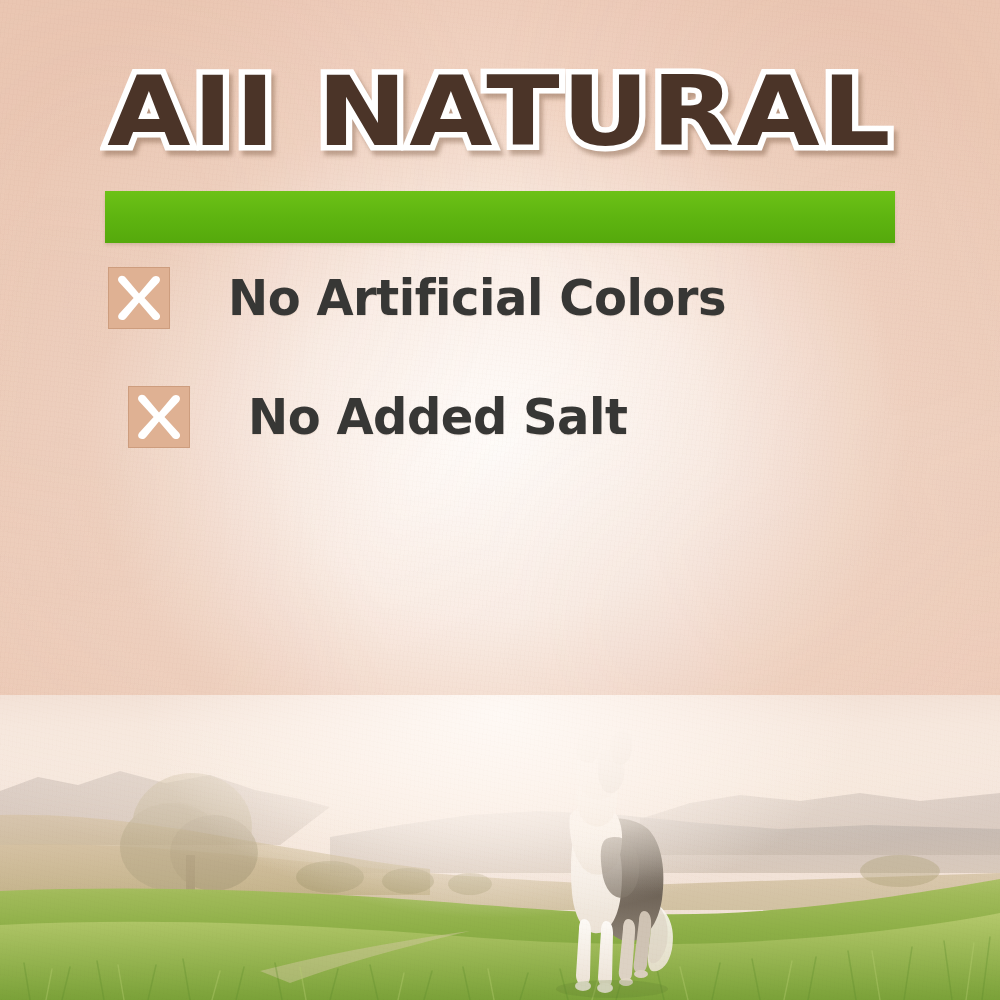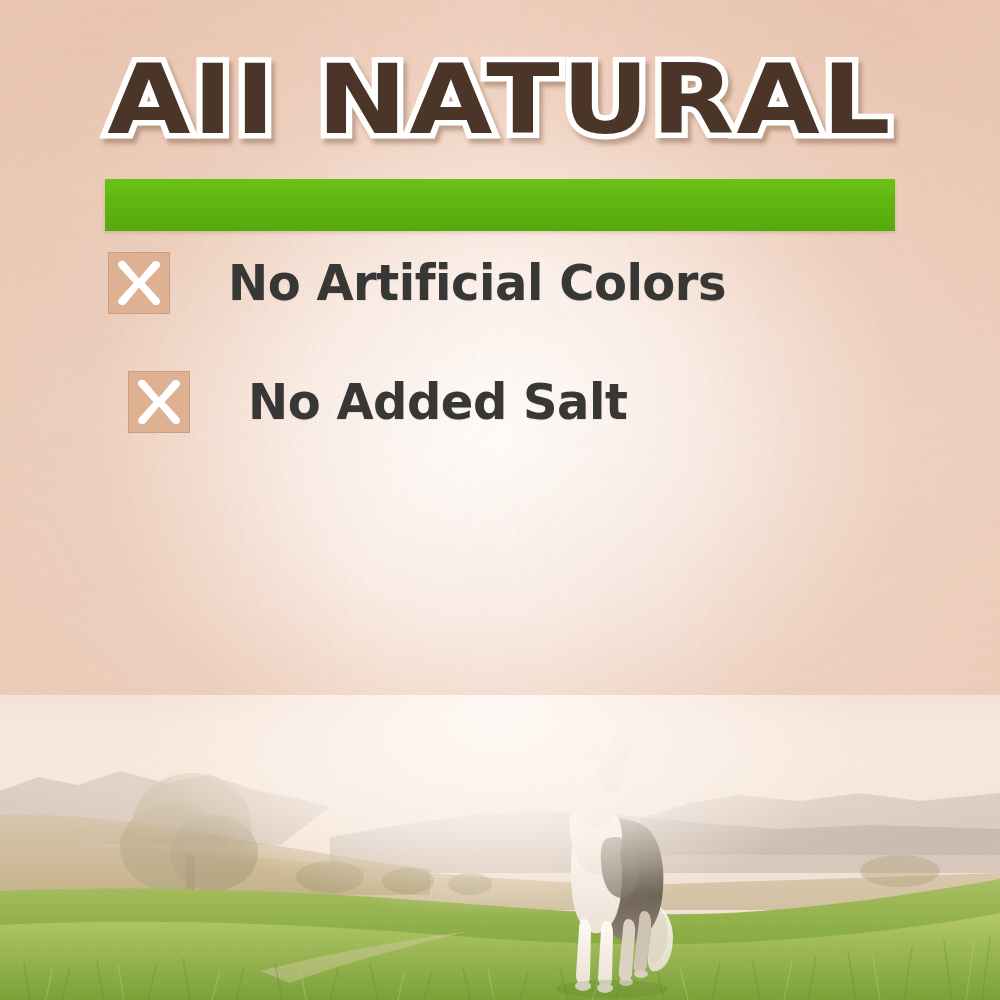--- a/index.html
+++ b/index.html
@@ -44,21 +44,21 @@
       radial-gradient(circle at 12% 22%, rgba(190,140,110,.30) 0 7%, rgba(0,0,0,0) 34%),
       radial-gradient(circle at 84% 13%, rgba(195,145,115,.26) 0 6%, rgba(0,0,0,0) 30%),
       radial-gradient(circle at 68% 62%, rgba(185,135,105,.22) 0 8%, rgba(0,0,0,0) 32%),
       radial-gradient(circle at 26% 72%, rgba(195,150,120,.20) 0 6%, rgba(0,0,0,0) 28%),
       radial-gradient(circle at 5% 52%, rgba(185,135,105,.24) 0 7%, rgba(0,0,0,0) 30%),
       radial-gradient(circle at 95% 46%, rgba(185,135,105,.24) 0 7%, rgba(0,0,0,0) 30%);
   }
 
   
   #headline-area {
-    position:absolute; left:0; top:48px; width:884px; height:140px;padding-left:27px;
+    position:absolute; left:0; top:60px; width:884px; height:140px;padding-left:27px;
   }
   .green-band {
     position:absolute; left:105px; top:131px;
     width:790px; height:52px;
     background:linear-gradient(180deg,#6cc117 0%,#5eb410 52%,#55a90c 100%);
     box-shadow:0 2px 3px rgba(90,60,30,.16);
   }
   .headline {
     position:absolute; left:0; top:0; width:1000px;
     text-align:center;
@@ -71,21 +71,21 @@
     -webkit-text-stroke:11px #ffffff;
     paint-order:stroke fill;
     filter:drop-shadow(3px 5px 2px rgba(95,60,35,.35));
     white-space:nowrap;
     transform:scaleX(1.12);
     transform-origin:50% 50%;
   }
 
   
   #claims {
-    position:absolute; left:108px; top:252px; width:820px;
+    position:absolute; left:108px; top:267px; width:820px;
   }
   .claim-row {
     position:relative;
     height:62px;
     margin-bottom:57px;
     display:flex;
     align-items:center;
   }
   .claim-row:last-child { margin-bottom:0;padding-left:20px; }
 

